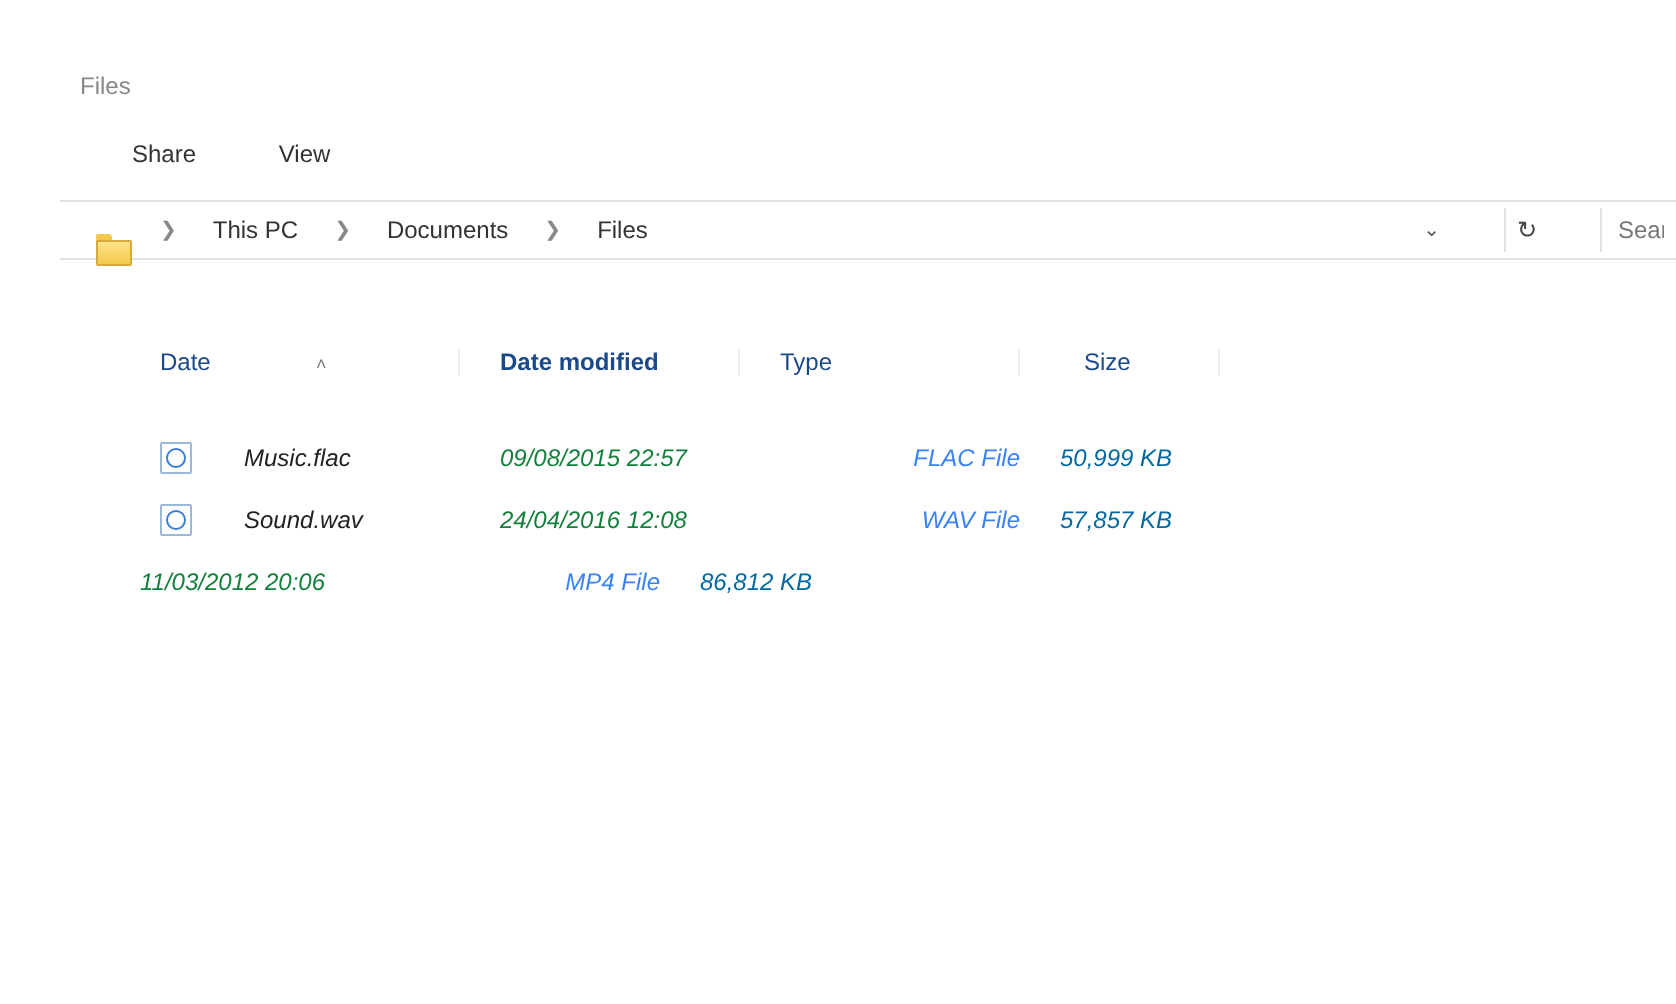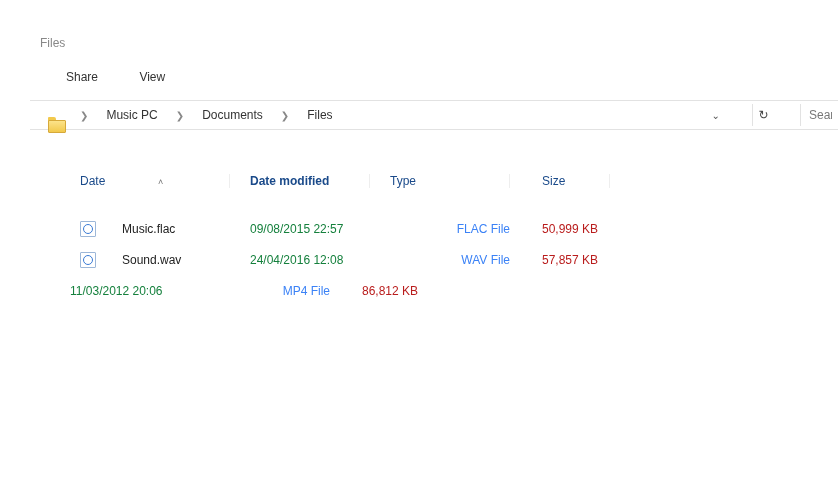--- a/index.html
+++ b/index.html
@@ -67,26 +67,26 @@
   .col-name { width: 160px; position: relative; }
   .col-date { width: 120px; font-weight: bold; }
   .col-type { width: 120px; }
   .col-size { width: 80px; text-align: left; padding-left: 12px; }
   .hdr { border-right: 1px solid #eee; padding-right: 8px; }
   .sort-caret {
     position: absolute; top: -7px; left: 78px; font-size: 9px; color: #777;
   }
   .row {
     display: flex; align-items: center; padding: 2px 0 2px 20px;
-    color: #222; height: 21px;
+    color: #222; height: 21px; font-style: italic;
   }
   .row .c-name { width: 160px; display: flex; align-items: center; gap: 6px; }
   .row .c-date { width: 120px; color: #15803d; }
   .row .c-type { width: 120px; color: #3b82f6; text-align: right; }
-  .row .c-size { width: 80px; text-align: center; color: #b91c1c; }
+  .row .c-size { width: 80px; text-align: left; color: #0369a1; }
   .file-ico {
     width: 16px; height: 16px; border: 1px solid #9db7d8; background: #fff;
     position: relative; border-radius: 1px;
     display:flex;align-items:center;justify-content:center;
   }
   .file-ico::before {
     content:""; width:8px;height:8px;border:1.5px solid #3a7bd5;border-radius:50%;
     display:block;
   }
   .file-ico.vid::before { border-color:#3a7bd5; }
@@ -101,21 +101,21 @@
   <span>View</span>
 </div>
 
 <div class="addrbar">
   <div class="folder-ico">
     <div class="tab"></div>
       <div class="body"></div>
   </div>
   <div class="crumbs">
     <span class="sep">❯</span>
-    <span class="seg">Music PC</span>
+    <span class="seg">This PC</span>
     <span class="sep">❯</span>
     <span class="seg">Documents</span>
     <span class="sep">❯</span>
     <span class="seg">Files</span>
   </div>
   <div class="spacer"></div>
   <div class="drop">⌄</div>
   <div class="refresh">↻</div>
   <div class="searchbox">Search</div>
 </div>

